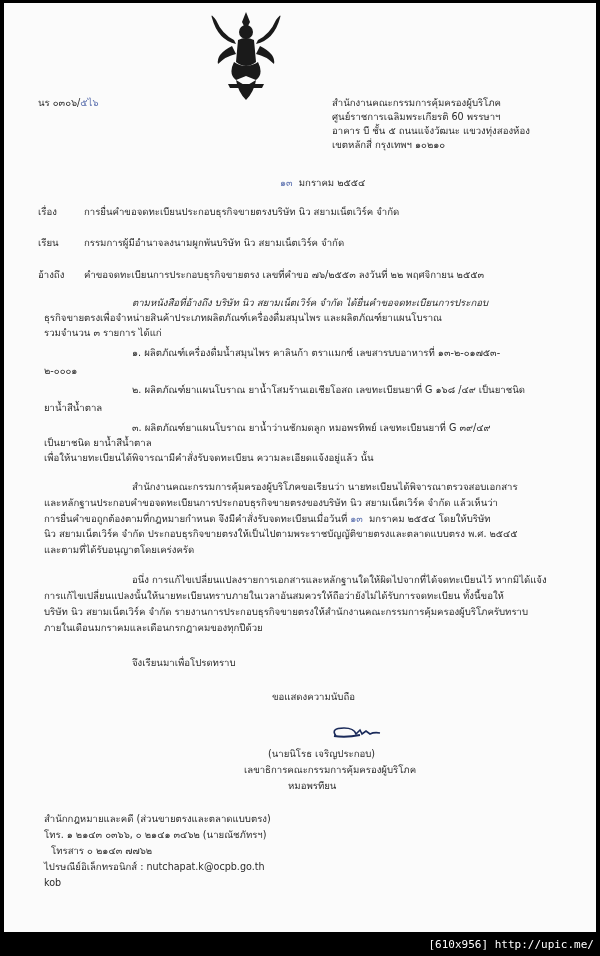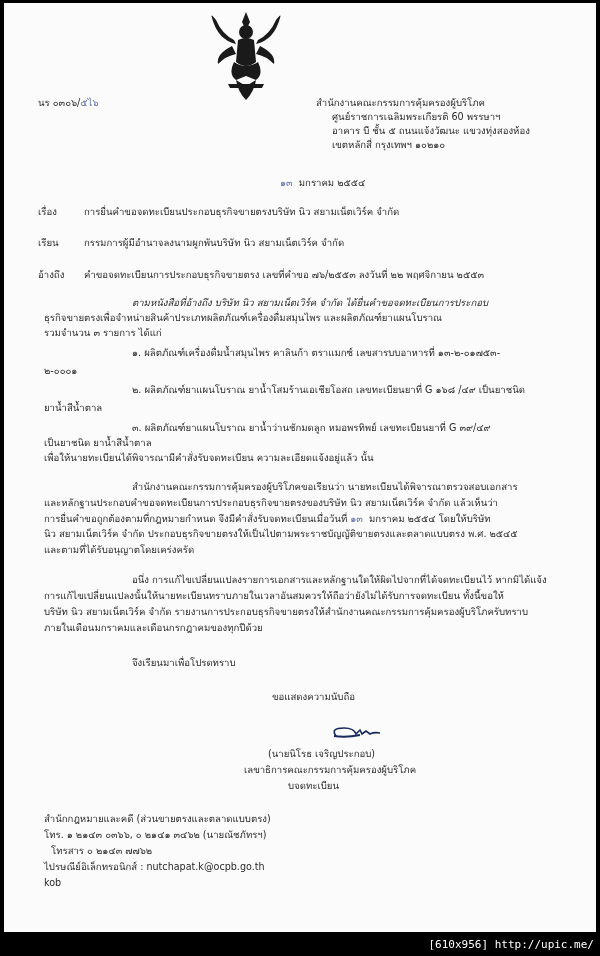--- a/index.html
+++ b/index.html
@@ -38,21 +38,21 @@
     <path d="M28 34 Q10 30 4 8 Q2 2 8 10 Q14 24 26 30z"></path>
     <path d="M48 34 Q66 30 72 8 Q74 2 68 10 Q62 24 50 30z"></path>
     <path d="M24 36 Q8 44 10 54 Q18 46 28 44z"></path>
     <path d="M52 36 Q68 44 66 54 Q58 46 48 44z"></path>
     <path d="M26 52 Q20 64 28 70 L38 66 L48 70 Q56 64 50 52 Q38 60 26 52z"></path>
     <path d="M20 74 L56 74 L54 78 L22 78z"></path>
     <path d="M28 70 Q30 82 38 90 Q46 82 48 70 L38 76z"></path>
   </g>
 </svg>
 
-<span class="t" style="left:316px;top:96px;">สำนักงานคณะกรรมการคุ้มครองผู้บริโภค</span>
+<span class="t" style="left:332px;top:96px;">สำนักงานคณะกรรมการคุ้มครองผู้บริโภค</span>
 <span class="t" style="left:332px;top:110px;">ศูนย์ราชการเฉลิมพระเกียรติ 60 พรรษาฯ</span>
 <span class="t" style="left:332px;top:124px;">อาคาร บี ชั้น ๕ ถนนแจ้งวัฒนะ แขวงทุ่งสองห้อง</span>
 <span class="t" style="left:332px;top:138px;">เขตหลักสี่ กรุงเทพฯ ๑๐๒๑๐</span>
 
 <span class="t" style="left:280px;top:176px;"><span class="blue">๑๓</span>&nbsp;&nbsp;<span>มกราคม ๒๕๕๔</span></span>
 
 <span class="t" style="left:38px;top:205px;">เรื่อง</span>
 <span class="t" style="left:84px;top:205px;">การยื่นคำขอจดทะเบียนประกอบธุรกิจขายตรงบริษัท นิว สยามเน็ตเวิร์ค จำกัด</span>
 <span class="t" style="left:38px;top:236px;text-align:center;">เรียน</span>
 <span class="t" style="left:84px;top:236px;">กรรมการผู้มีอำนาจลงนามผูกพันบริษัท นิว สยามเน็ตเวิร์ค จำกัด</span>
@@ -84,21 +84,21 @@
 
 <span class="t" style="left:132px;top:656px;">จึงเรียนมาเพื่อโปรดทราบ</span>
 
 <span class="t" style="left:272px;top:690px;">ขอแสดงความนับถือ</span>
 <svg class="sig" width="60" height="16" viewBox="0 0 60 16">
   <path d="M10 12 Q4 4 18 4 Q28 4 30 10 L34 6 L36 10 L40 7 L44 10 Q48 8 54 9" fill="none" stroke="#1a2a5a" stroke-width="1.6"></path>
   <path d="M8 12 Q20 14 34 11" fill="none" stroke="#1a2a5a" stroke-width="2"></path>
 </svg>
 <span class="t" style="left:268px;top:747px;">(นายนิโรธ  เจริญประกอบ)</span>
 <span class="t" style="left:244px;top:763px;">เลขาธิการคณะกรรมการคุ้มครองผู้บริโภค</span>
-<span class="t" style="left:288px;top:779px;">บจดทะเบียน</span>
+<span class="t" style="left:288px;top:779px;">หมอพรทียน</span>
 
 <span class="t" style="left:44px;top:812px;">สำนักกฎหมายและคดี (ส่วนขายตรงและตลาดแบบตรง)</span>
 <span class="t" style="left:44px;top:828px;">โทร. ๑ ๒๑๔๓ ๐๓๖๖, ๐ ๒๑๔๑ ๓๔๖๒ (นายณัชภัทรฯ)</span>
 <span class="t" style="left:44px;top:844px;margin-left:7px;">โทรสาร ๐ ๒๑๔๓ ๗๗๖๒</span>
 <span class="t" style="left:44px;top:860px;">ไปรษณีย์อิเล็กทรอนิกส์ : nutchapat.k@ocpb.go.th</span>
 <span class="t" style="left:44px;top:876px;">kob</span>
 
 <div class="footer-bar"></div>
 <span class="watermark">[610x956] http://upic.me/</span>
 

